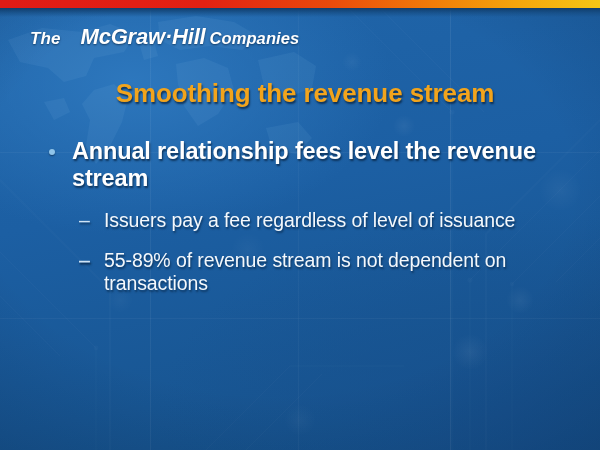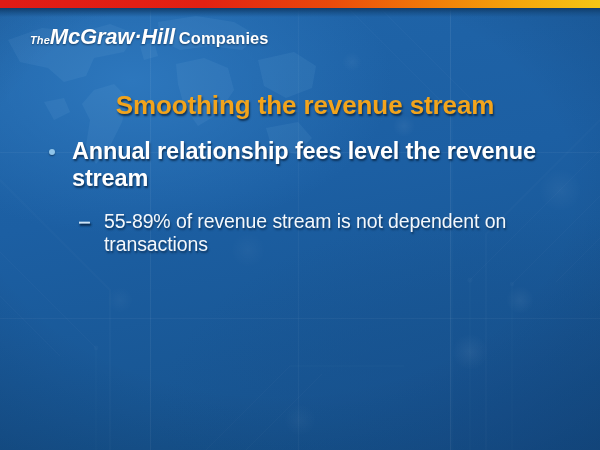--- a/index.html
+++ b/index.html
@@ -93,52 +93,52 @@
   
   .logo {
     position: absolute;
     left: 30px; top: 24px;
     white-space: nowrap;
     z-index: 4;
     color: #ffffff;
     text-shadow: 0 1px 2px rgba(4,30,58,.65);
   }
   .logo-the {
-    font-size: 11px;
+    font-size: 17px;
     font-style: italic;
     font-weight: bold;
     letter-spacing: .1px;
   }
   .logo-mgh {
     font-size: 22px;
     font-style: italic;
     font-weight: bold;
     letter-spacing: -.2px;
-    margin-left: 0;
+    margin-left: 20px;
   }
   .logo-companies {
     font-size: 16.5px;
+    font-style: italic;
     font-weight: bold;
     letter-spacing: .1px;
     margin-left: 4px;
   }
 
   
   .slide-title {
     position: absolute;
     left: 40px; top: 78px;
     width: 530px;
     text-align: center;
     font-size: 26px;
     font-weight: bold;
     color: #f2a41c;
     letter-spacing: -.1px;
     text-shadow: 1px 1.5px 2px rgba(6,32,60,.78);
     z-index: 4;
-    margin-top: 12px;
   }
 
   
   .body {
     position: absolute;
     left: 0; top: 138px;
     width: 600px;
     z-index: 4;
   }
 
@@ -244,20 +244,21 @@
 
     <div class="bullet-l1">
       <span class="dot"></span>
       <span>Annual relationship fees level the revenue stream</span>
     </div>
 
     <div class="sublist">
 
       <div class="bullet-l2">
         <span class="dash">–</span>
+        <span>Issuers pay a fee regardless of level of issuance</span>
       </div>
 
       <div class="bullet-l2">
         <span class="dash">–</span>
       </div>
 
       <div class="bullet-l2">
         <span class="dash">–</span>
         <span>55-89% of revenue stream is not dependent on transactions</span>
       </div>

